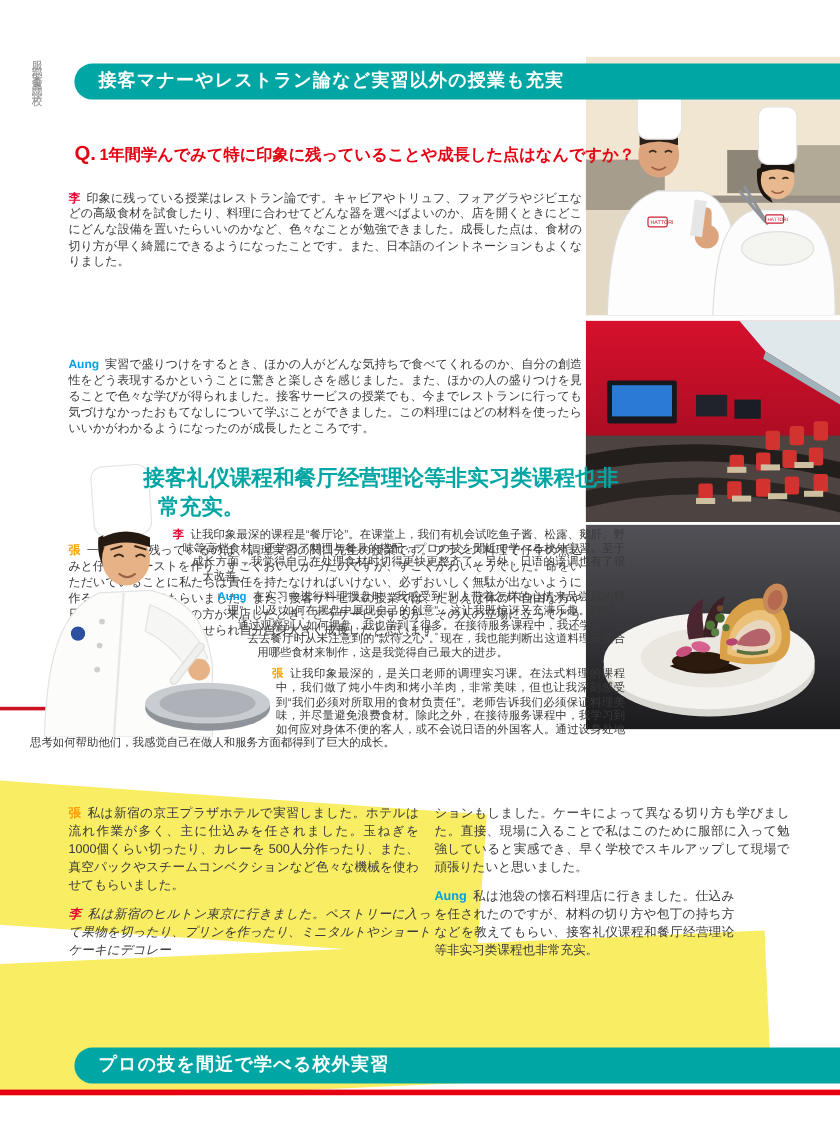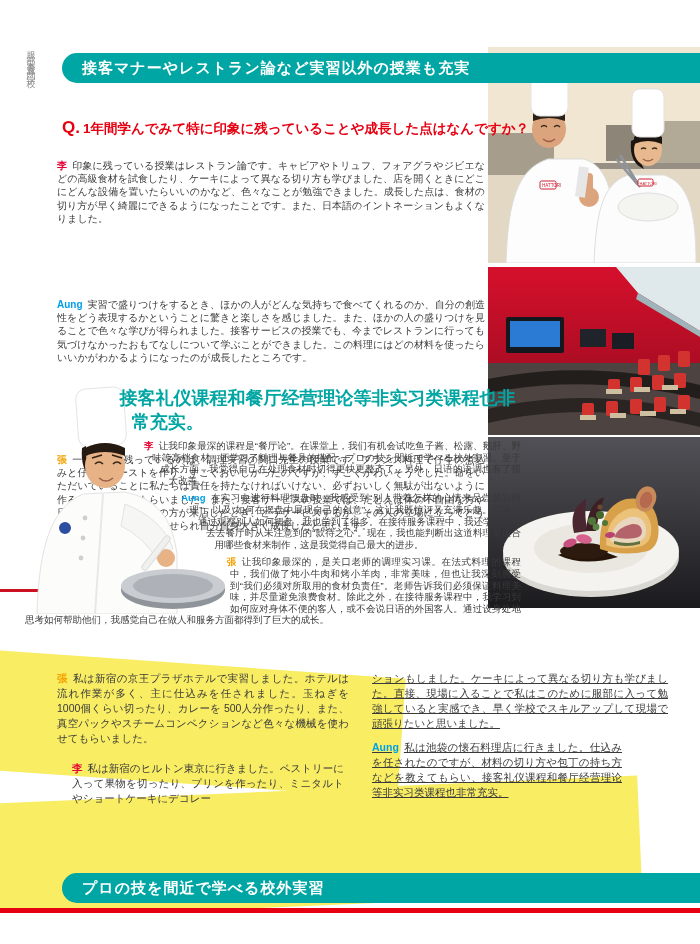--- a/index.html
+++ b/index.html
@@ -49,21 +49,21 @@
 
   <div class="side-vertical">服部栄養専門学校</div>
 
   <div class="pill z" style="left:62px;top:53px;">接客マナーやレストラン論など実習以外の授業も充実</div>
 
   <div class="qline z" style="left:62px;top:88px;">
     <span class="qmark">Q.</span><span>1年間学んでみて特に印象に残っていることや成長した点はなんですか？</span>
   </div>
 
   <p class="jp z" style="left:57px;top:109px;width:428px;">
-    <span class="spk spk-red">李</span><span>印象に残っている授業はレストラン論です。キャビアやトリュフ、フォアグラやジビエなどの高級食材を試食したり、ケーキによって異なる切り方も学びました、店を開くときにどこにどんな設備を置いたらいいのかなど、色々なことが勉強できました。成長した点は、食材の切り方が早く綺麗にできるようになったことです。また、日本語のイントネーションもよくなりました。</span>
+    <span class="spk spk-red">李</span><span>印象に残っている授業はレストラン論です。キャビアやトリュフ、フォアグラやジビエなどの高級食材を試食したり、料理に合わせてどんな器を選べばよいのか、店を開くときにどこにどんな設備を置いたらいいのかなど、色々なことが勉強できました。成長した点は、食材の切り方が早く綺麗にできるようになったことです。また、日本語のイントネーションもよくなりました。</span>
   </p>
   <p class="jp z" style="left:57px;top:182px;width:428px;">
     <span class="spk spk-blue">Aung</span><span>実習で盛りつけをするとき、ほかの人がどんな気持ちで食べてくれるのか、自分の創造性をどう表現するかということに驚きと楽しさを感じました。また、ほかの人の盛りつけを見ることで色々な学びが得られました。接客サービスの授業でも、今までレストランに行っても気づけなかったおもてなしについて学ぶことができました。この料理にはどの材料を使ったらいいかがわかるようになったのが成長したところです。</span>
   </p>
   <p class="jp z" style="left:57px;top:271px;width:428px;">
     <span class="spk spk-orange">張</span><span>一番印象に残っているのは、調理実習の関口先生の授業です。フランス料理で仔牛の煮込みと仔羊のローストを作り、すごくおいしかったのですが、すごくかわいそうでした。命をいただいていることに私たちは責任を持たなければいけない、必ずおいしく無駄が出ないように作ることを教えてもらいました。また、接客サービスの授業では、たとえば体の不自由な方や日本語が話せない海外の方が来店したとき、どうサービスするか、その人の立場に立ってどう助けるかをすごく考えさせられ自分自身大きく成長したと思います。</span>
   </p>
 
   <div class="photo" style="left:488px;top:47px;width:212px;height:216px;">
     <svg width="212" height="216" viewBox="0 0 212 216">
@@ -225,26 +225,26 @@
   <div class="pill z" style="left:62px;top:612px;">プロの技を間近で学べる校外実習</div>
 
   <div class="qline z" style="left:62px;top:647px;">
     <span class="qmark">Q.</span><span>1年生のときの校外実習はいかがでしたか？</span>
   </div>
 
   <div class="z" style="position:absolute;left:57px;top:671px;width:302px;">
     <p class="jp" style="position:static;margin:0 10px 9px 0;font-size:10.5px;line-height:15px;">
       <span class="spk spk-orange">張</span><span>私は新宿の京王プラザホテルで実習しました。ホテルは流れ作業が多く、主に仕込みを任されました。玉ねぎを 1000個くらい切ったり、カレーを 500人分作ったり、また、真空パックやスチームコンベクションなど色々な機械を使わせてもらいました。</span>
     </p>
-    <p class="jp" style="position:static;margin:15px;font-size:10.5px;line-height:15px;">
+    <p class="jp" style="position:static;margin:0;font-size:10.5px;line-height:15px;font-style:italic;">
       <span class="spk spk-red">李</span><span>私は新宿のヒルトン東京に行きました。ペストリーに入って果物を切ったり、プリンを作ったり、ミニタルトやショートケーキにデコレー</span>
     </p>
   </div>
 
-  <div class="z" style="position:absolute;left:372px;top:671px;width:296px;text-decoration:underline;">
+  <div class="z" style="position:absolute;left:362px;top:671px;width:296px;">
     <p class="jp" style="position:static;margin:0 0 9px 0;font-size:10.5px;line-height:15px;">
       <span>ションもしました。ケーキによって異なる切り方も学びました。直接、現場に入ることで私はこのために服部に入って勉強していると実感でき、早く学校でスキルアップして現場で頑張りたいと思いました。</span>
     </p>
     <p class="jp" style="position:static;margin:0;font-size:10.5px;line-height:15px;width:250px;">
       <span class="spk spk-blue">Aung</span><span>私は池袋の懐石料理店に行きました。仕込みを任されたのですが、材料の切り方や包丁の持ち方などを教えてもらい、接客礼仪课程和餐厅经营理论等非实习类课程也非常充实。</span>
     </p>
   </div>
 
   <div class="redbar"></div>
 

